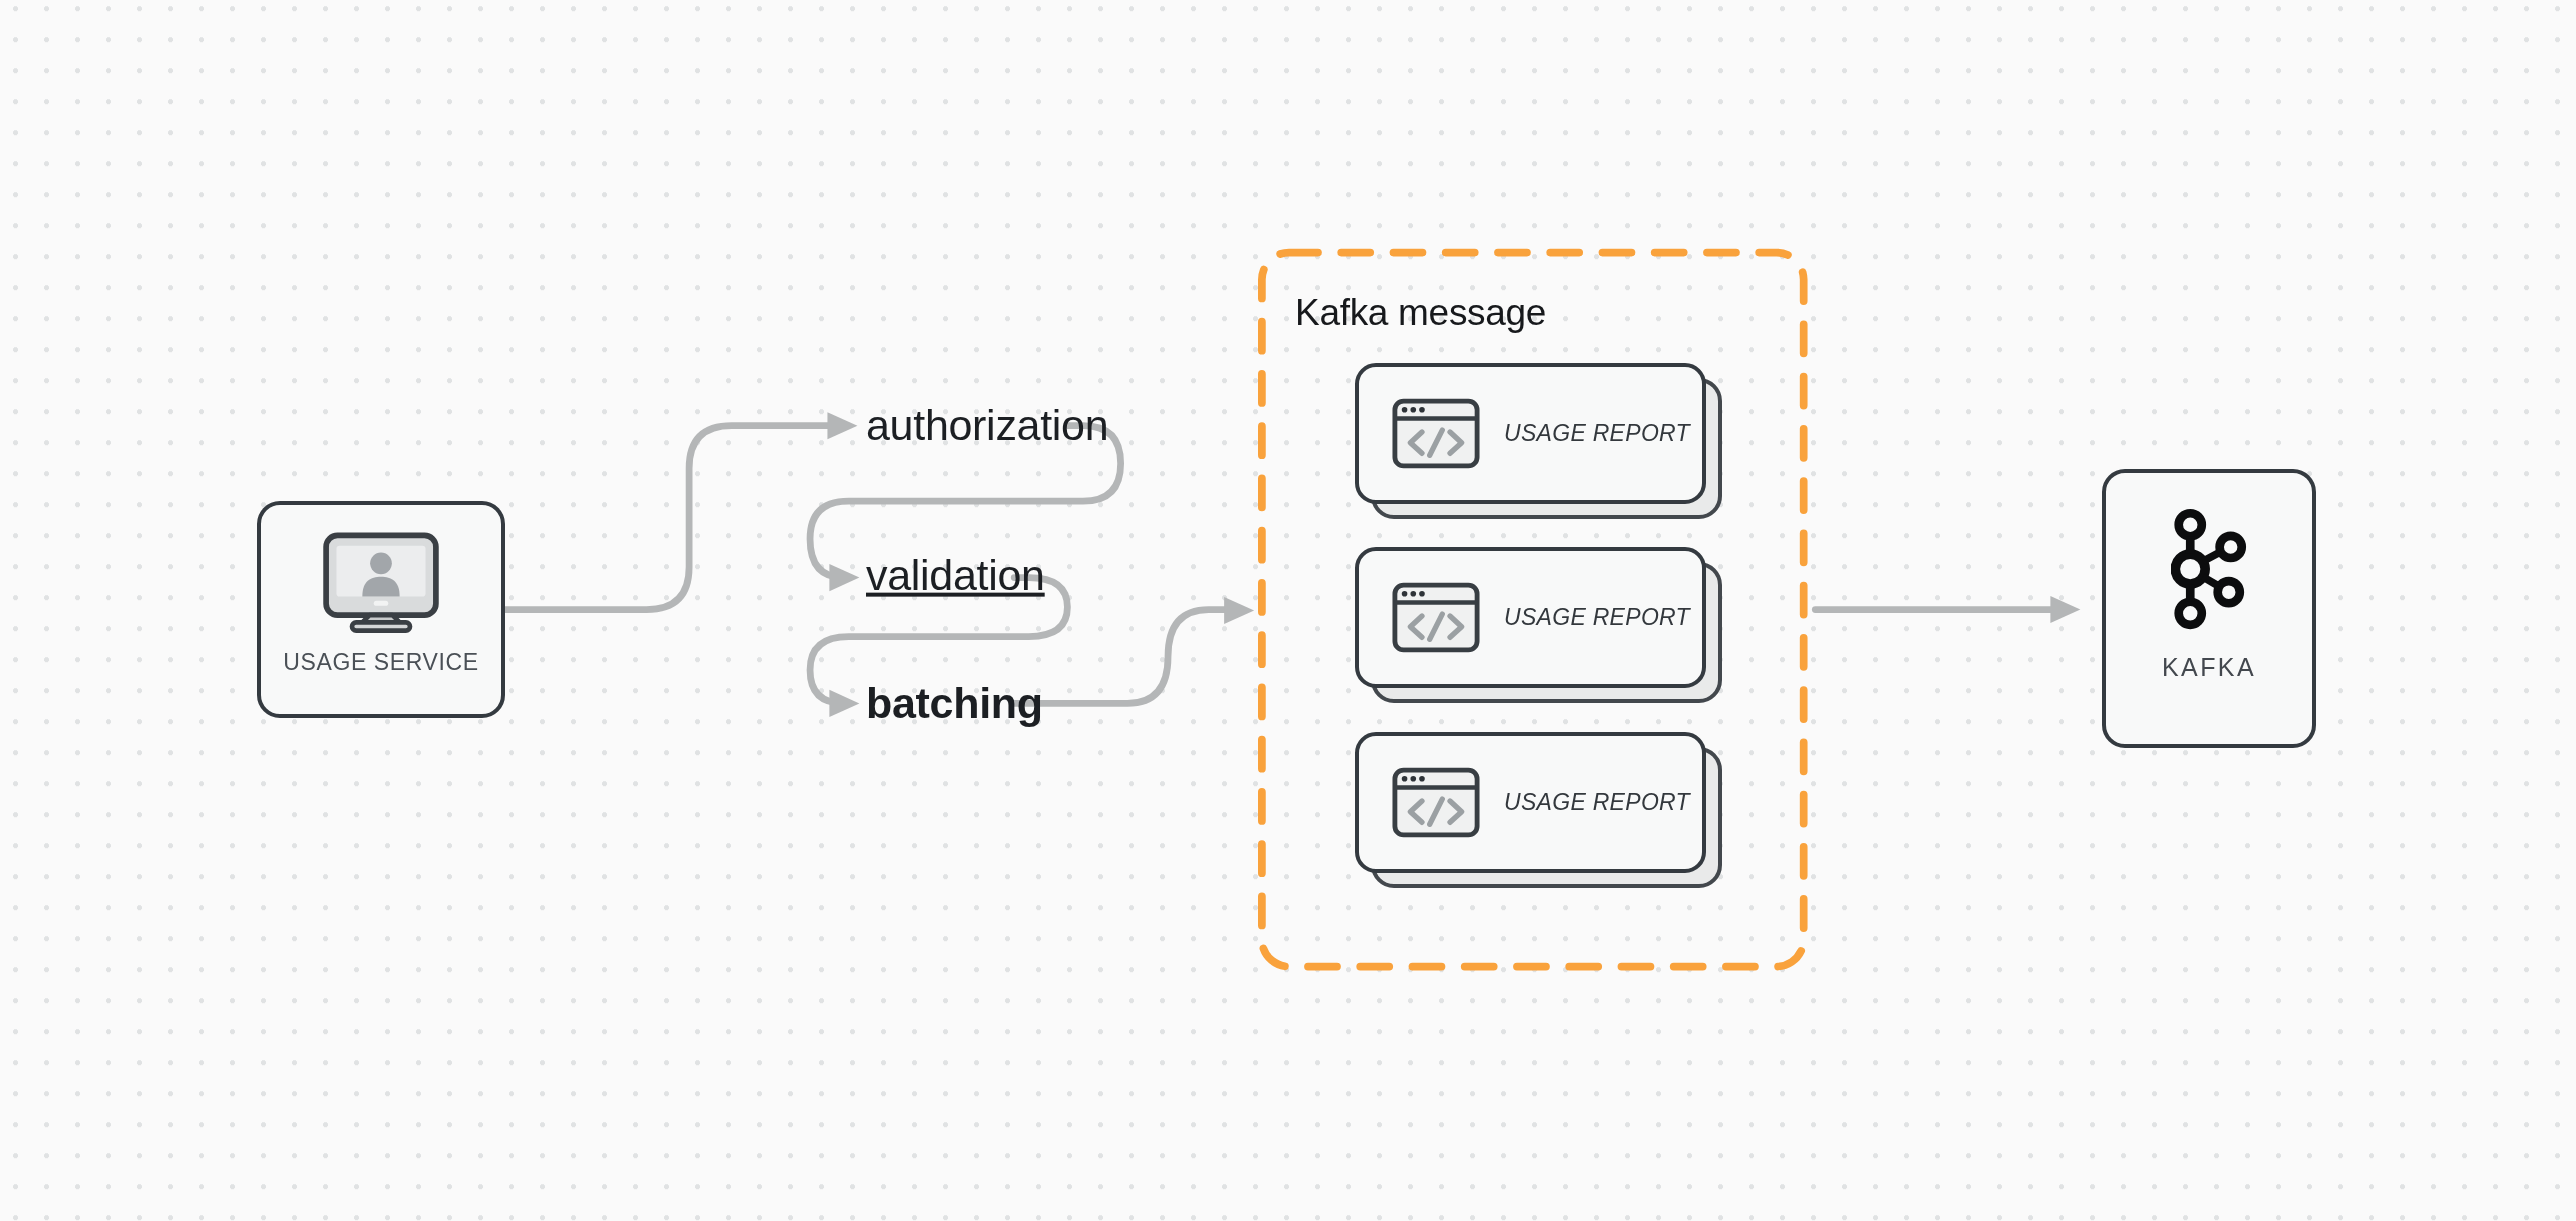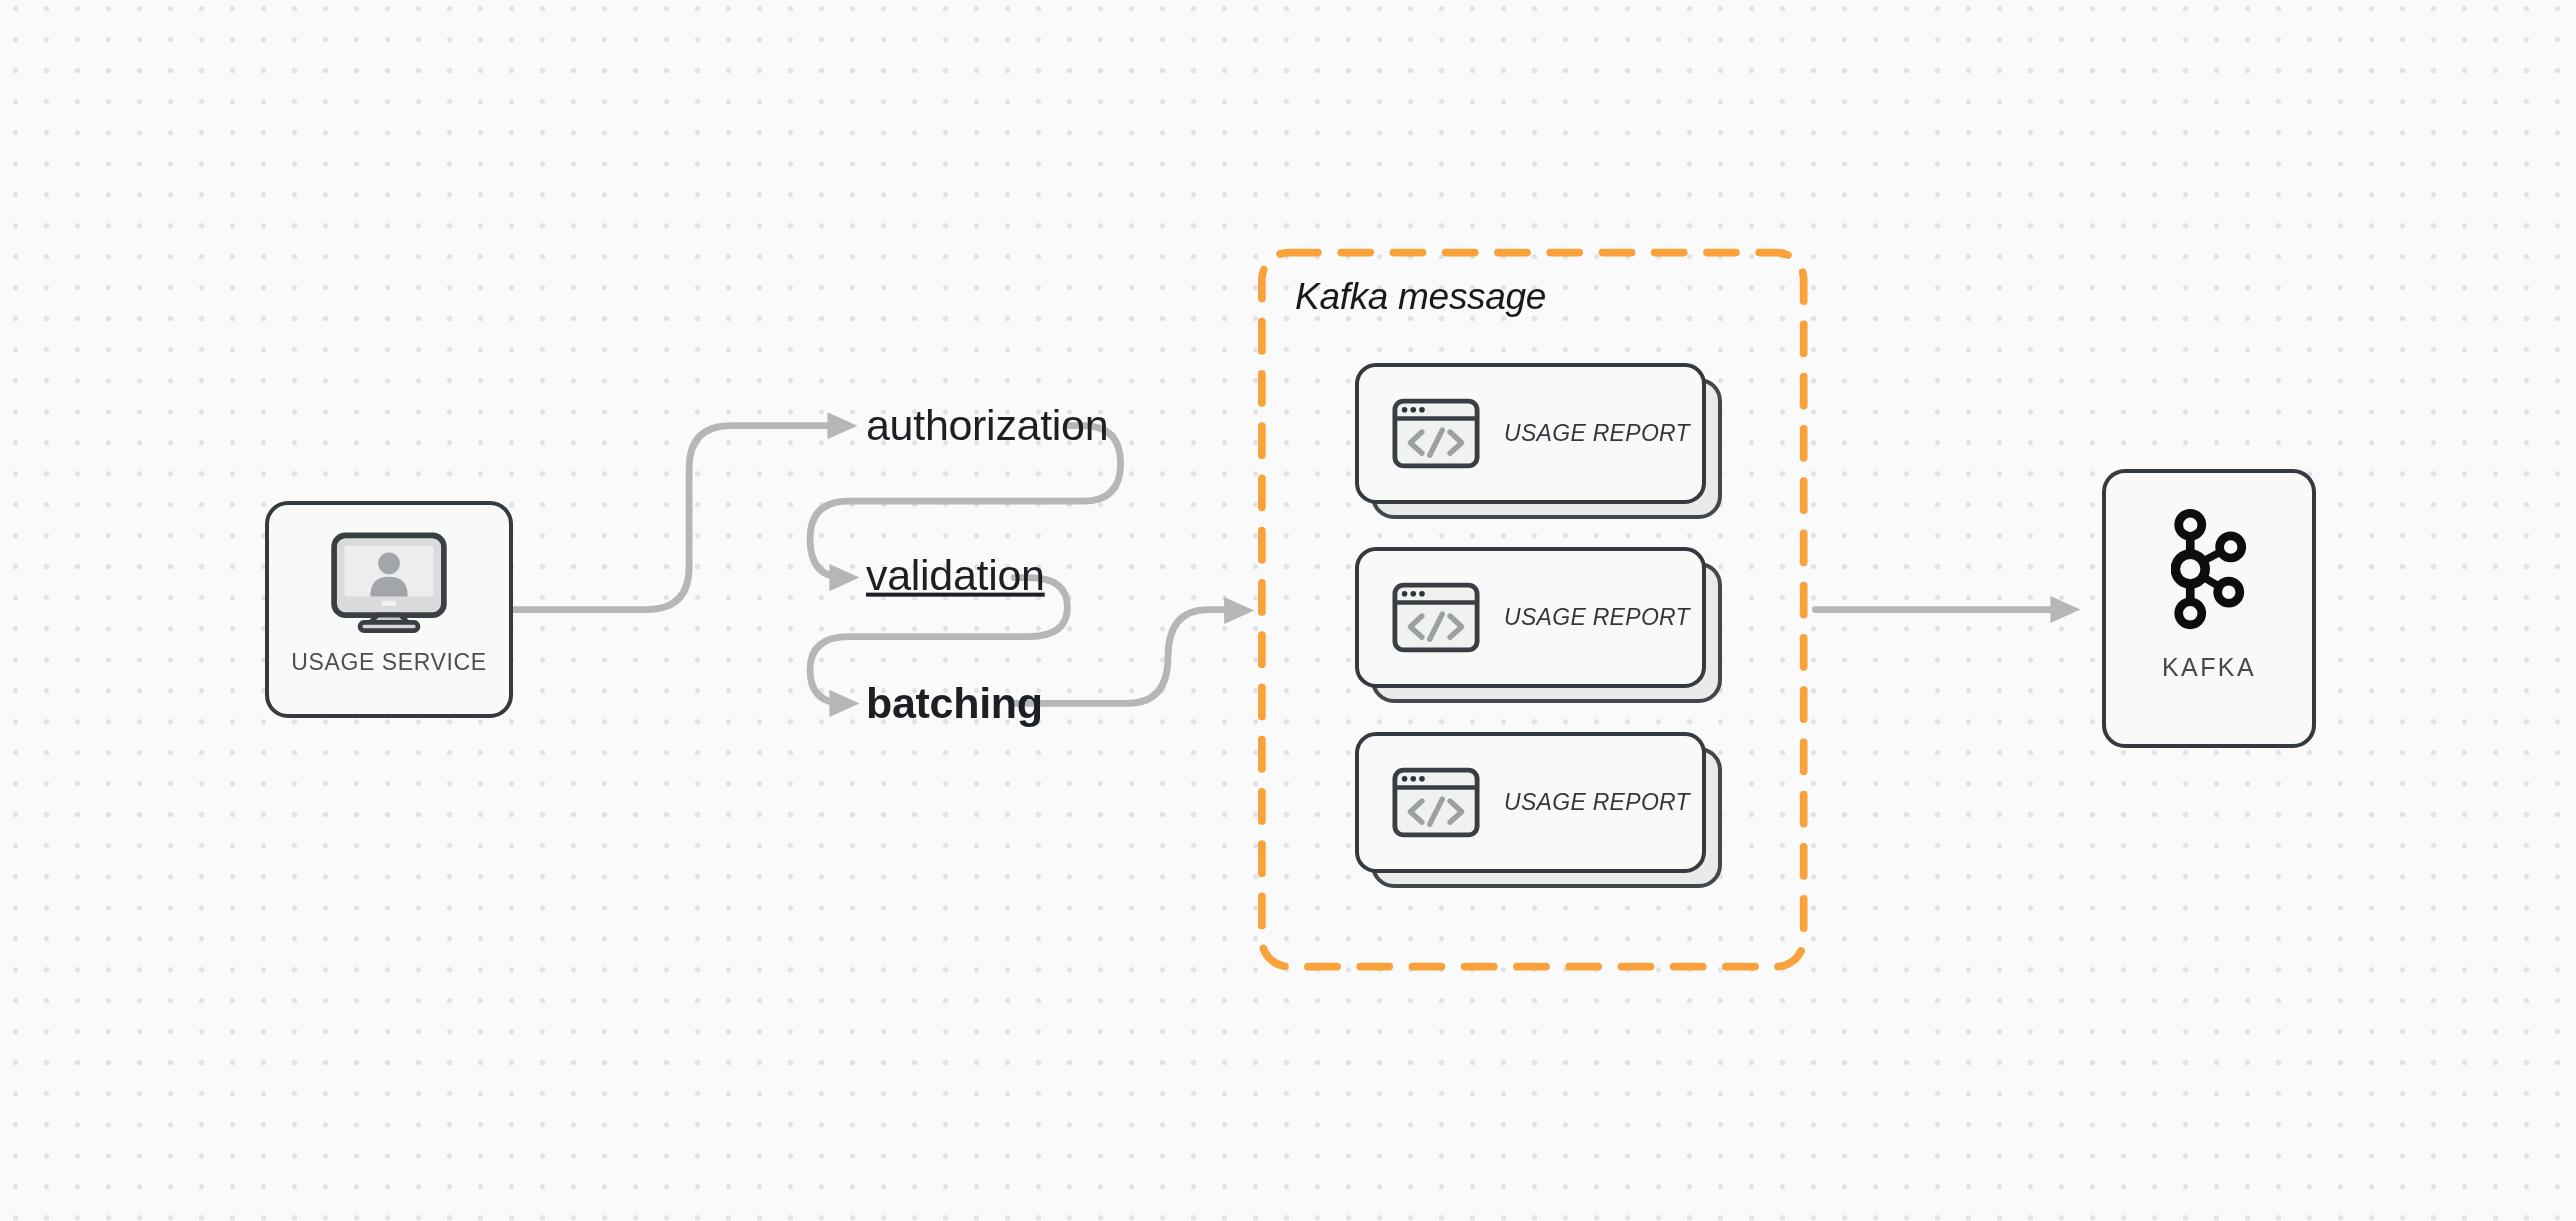--- a/index.html
+++ b/index.html
@@ -20,43 +20,42 @@
   .node {
     position: absolute;
     background: #f8f9f9;
     border: 4.8px solid #343a40;
     border-radius: 23px;
     box-sizing: border-box;
     display: flex;
     flex-direction: column;
     align-items: center;
   }
-  .usage-service-node { left: 257px; top: 501px; width: 248px; height: 217px; padding-top: 27px; margin-left: 8px; }
+  .usage-service-node { left: 257px; top: 501px; width: 248px; height: 217px; padding-top: 27px; }
   .usage-service-label {
     margin-top: 15.5px; font-size: 23px; letter-spacing: 0.6px;
     color: #4a5056; white-space: nowrap;
   }
   .kafka-node { left: 2102px; top: 469px; width: 214px; height: 279px; padding-top: 35px; }
   .kafka-label {
     margin-top: 21px; font-size: 25px; letter-spacing: 2.4px;
     color: #43484e; white-space: nowrap;
   }
   .step-label {
     position: absolute; left: 866px; transform: translateY(-52%);
     font-size: 43px; color: #1c1f23; letter-spacing: -0.3px; white-space: nowrap;
     line-height: 1;
   }
   .step-authorization { top: 426px; }
   .step-validation { top: 576px; text-decoration: underline; }
   .step-batching { top: 704px; font-weight: bold; }
   .group-title {
-    position: absolute; left: 1295px; top: 296px; transform: translateY(-50%);
+    position: absolute; left: 1295px; top: 312px; transform: translateY(-50%);
     font-size: 37px; color: #17191c; letter-spacing: -0.3px; white-space: nowrap;
     line-height: 1;
-    font-style: italic;
   }
   .report-card { position: absolute; left: 1355px; width: 351px; height: 141px; }
   .card-1 { top: 363px; }
   .card-2 { top: 547px; }
   .card-3 { top: 732px; }
   .card-shadow {
     position: absolute; left: 15.5px; top: 14.5px; width: 100%; height: 100%;
     background: #e9eaea; border: 4.8px solid #43484d; border-radius: 23px;
     box-sizing: border-box;
   }

